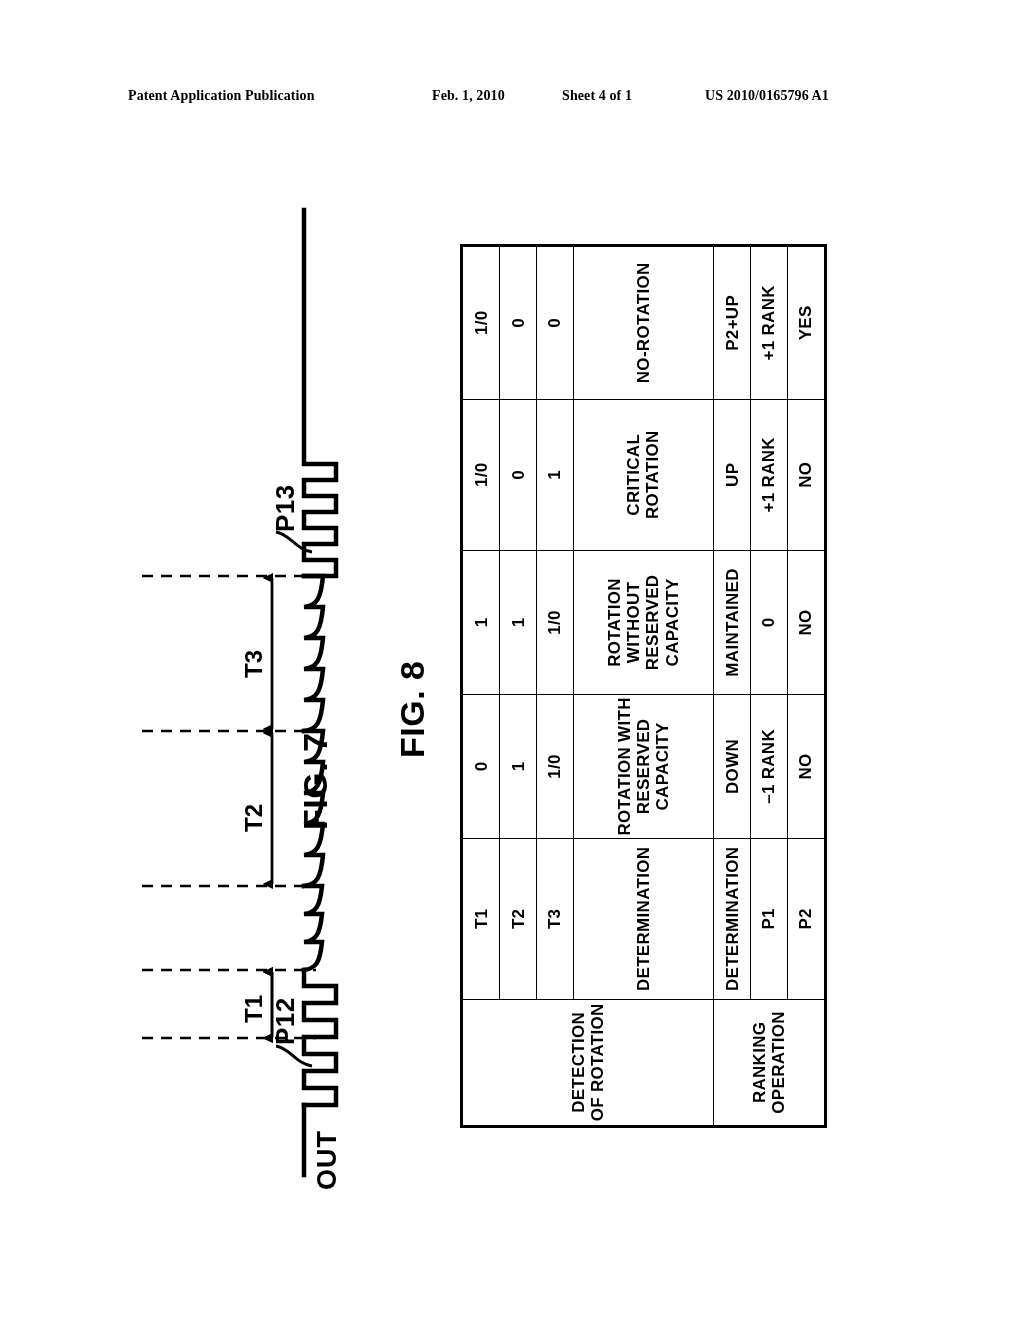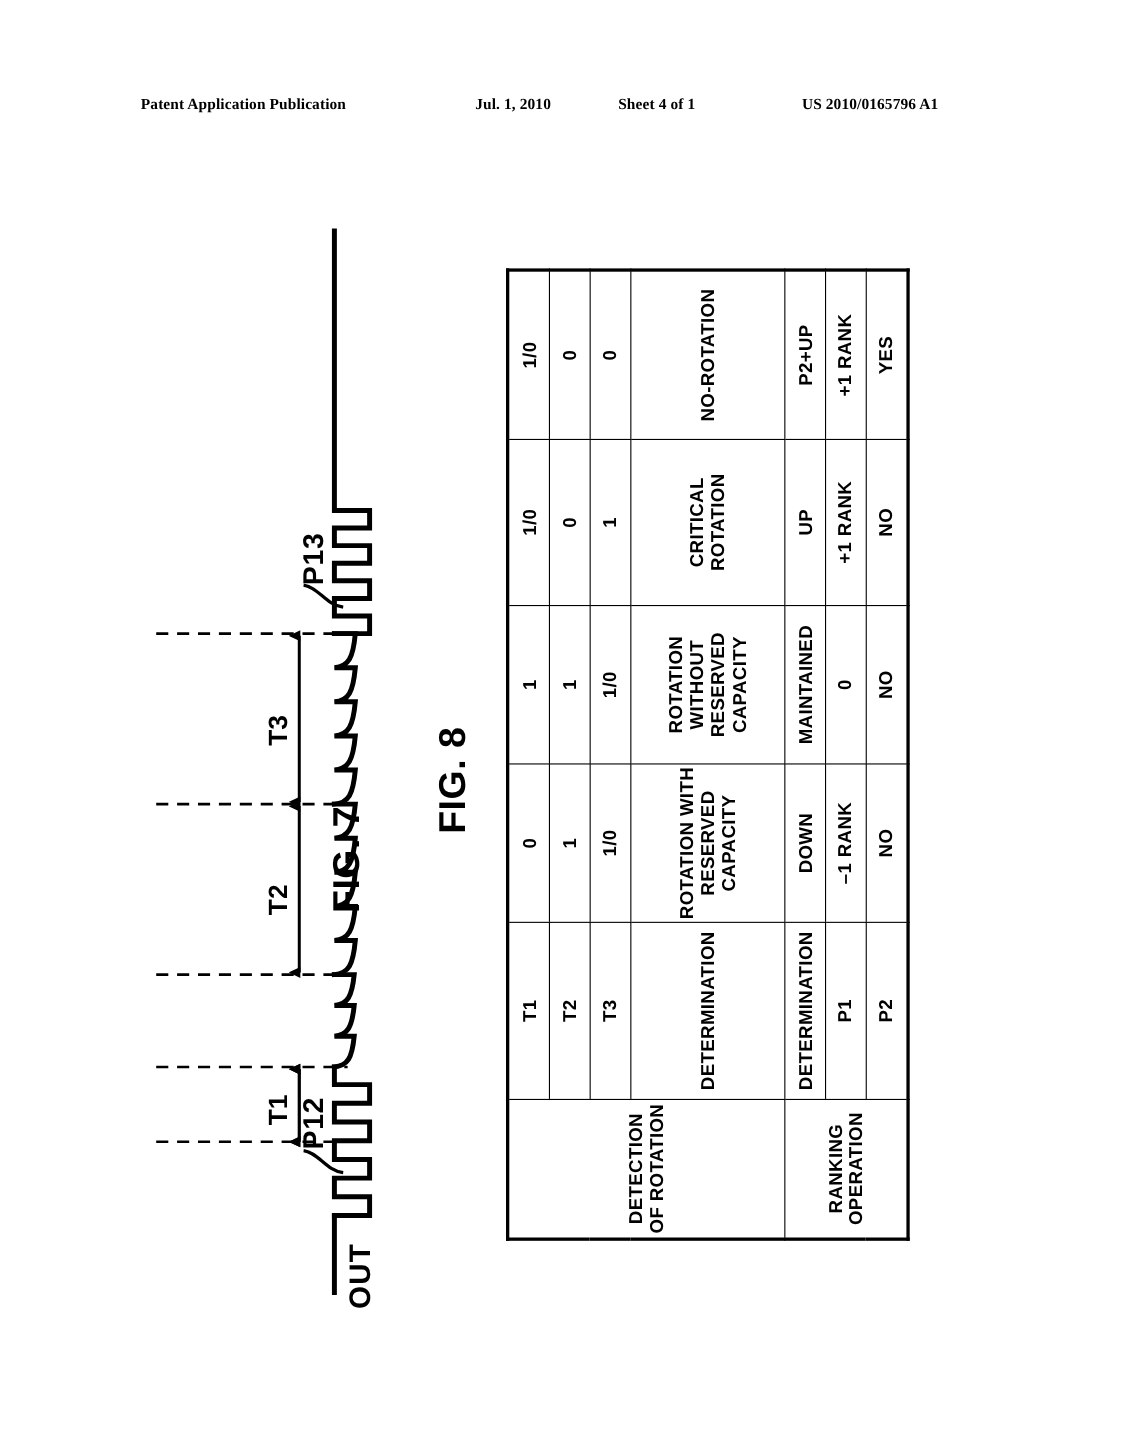--- a/index.html
+++ b/index.html
@@ -26,21 +26,21 @@
     font-family: Liberation Serif, serif;
     font-weight: bold;
     font-size: 14px;
     letter-spacing: 0.1px;
     white-space: nowrap;
   }
   #page-header .hdr-item { position: absolute; top: 0; }
   #hdr-pub   { left: 128px; }
   #hdr-date  { left: 432px; }
   #hdr-sheet { left: 562px; }
-  #hdr-num   { left: 705px; margin-left: 24px; }
+  #hdr-num   { left: 705px; }
 
   
   #fig7-block {
     position: absolute;
     left: 120px;
     top: 200px;
     width: 330px;
     height: 1000px;
   }
   #fig7-caption {
@@ -119,21 +119,21 @@
   col.c-row1 { width: 60px; }
   col.c-row2 { width: 60px; }
   col.c-row3 { width: 63px; }
   col.c-row4 { width: 64px; }
 </style>
 </head>
 <body>
 
 <div id="page-header">
   <span class="hdr-item" id="hdr-pub">Patent Application Publication</span>
-  <span class="hdr-item" id="hdr-date">Jul. 1, 2010</span>
+  <span class="hdr-item" id="hdr-date">Feb. 1, 2010</span>
   <span class="hdr-item" id="hdr-sheet">Sheet 4 of 1</span>
   <span class="hdr-item" id="hdr-num">US 2010/0165796 A1</span>
 </div>
 
 <div id="fig7-block">
 
   <div id="fig7-caption">FIG. 7</div>
 
   <svg id="fig7-svg" width="330" height="1000" viewBox="0 0 330 1000">
 

